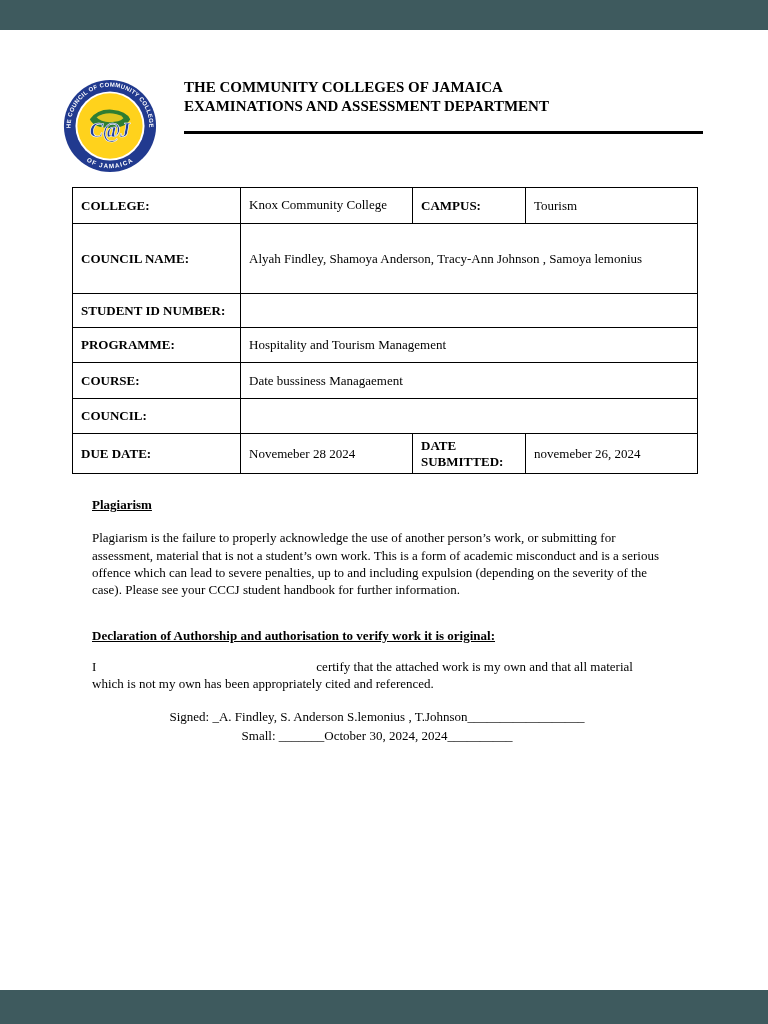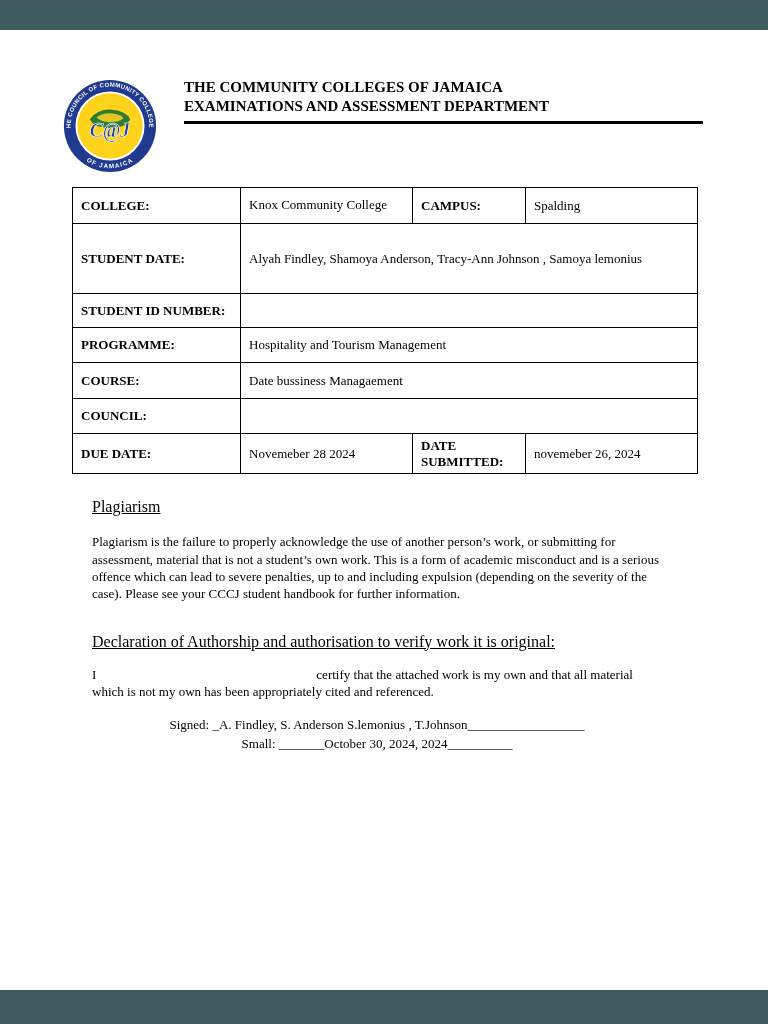--- a/index.html
+++ b/index.html
@@ -18,21 +18,21 @@
     color:#000;
   }
   .viewer{width:768px;height:1024px;display:flex;flex-direction:column;overflow:hidden;}
   .top-bar{height:30px;background:var(--viewer-background);flex:0 0 auto;}
   .bottom-bar{height:34px;background:var(--viewer-background);flex:0 0 auto;}
   .page{flex:1;background:#ffffff;overflow:hidden;}
 
   .header-row{display:flex;align-items:flex-start;margin:48px 65px 0 62px;}
   .logo{width:96px;height:96px;flex:0 0 auto;}
   .header-text{margin-left:26px;flex:1;}
-  .org{font-weight:bold;font-size:15px;line-height:1.25;border-bottom:3px solid #000;padding-bottom:5px;}
+  .org{font-weight:bold;font-size:15px;line-height:1.25;border-bottom:3px solid #000;padding-bottom:15px;}
   .doc-title{font-weight:bold;font-size:14px;margin-top:22px;letter-spacing:0.2px;}
 
   table.cover-table{
     border-collapse:collapse;
     margin:13px 0 0 72px;
     width:625px;
     table-layout:fixed;
     font-family:Liberation Serif, serif;
   }
   table.cover-table td{
@@ -40,21 +40,21 @@
     padding:4px 8px;
     font-size:13px;
     vertical-align:middle;
     overflow:hidden;
   }
   td.label{font-weight:bold;font-size:13.5px;padding-right:34px;line-height:1.2;}
   td.val-top{vertical-align:top;padding-top:6px;line-height:1.35;}
   td.college-val{padding-right:24px;line-height:1.3;}
 
   .content{margin:22px 106px 0 92px;font-size:13px;line-height:1.33;}
-  .section-heading{font-weight:normal;text-decoration:underline;font-size:16px;}
+  .section-heading{font-weight:bold;text-decoration:underline;font-size:13px;}
   .plagiarism-body{margin:16px 0 0 0;}
   .declaration-heading{margin-top:28px;}
   .cert-line{margin:14px 0 0 0;}
   .name-gap{display:inline-block;width:220px;}
   .sign-block{margin-top:16px;line-height:1.4;text-align:center;}
 </style>
 </head>
 <body>
 
 <div class="viewer">
@@ -97,24 +97,24 @@
         <col style="width:168px">
           <col style="width:172px">
           <col style="width:113px">
           <col style="width:172px">
       </colgroup>
       <tbody>
         <tr style="height:36px">
           <td class="label">COLLEGE:</td>
           <td class="college-val">Knox Community College</td>
           <td class="label">CAMPUS:</td>
-          <td>Spalding</td>
+          <td>Tourism</td>
         </tr>
         <tr style="height:70px">
-          <td class="label">STUDENT DATE:</td>
+          <td class="label">COUNCIL NAME:</td>
           <td colspan="3" class="val-top">Alyah Findley,  Shamoya Anderson, Tracy-Ann Johnson , Samoya lemonius</td>
         </tr>
         <tr style="height:34px">
           <td class="label">STUDENT ID NUMBER:</td>
           <td colspan="3"></td>
         </tr>
         <tr style="height:35px">
           <td class="label">PROGRAMME:</td>
           <td colspan="3">Hospitality and Tourism Management</td>
         </tr>

